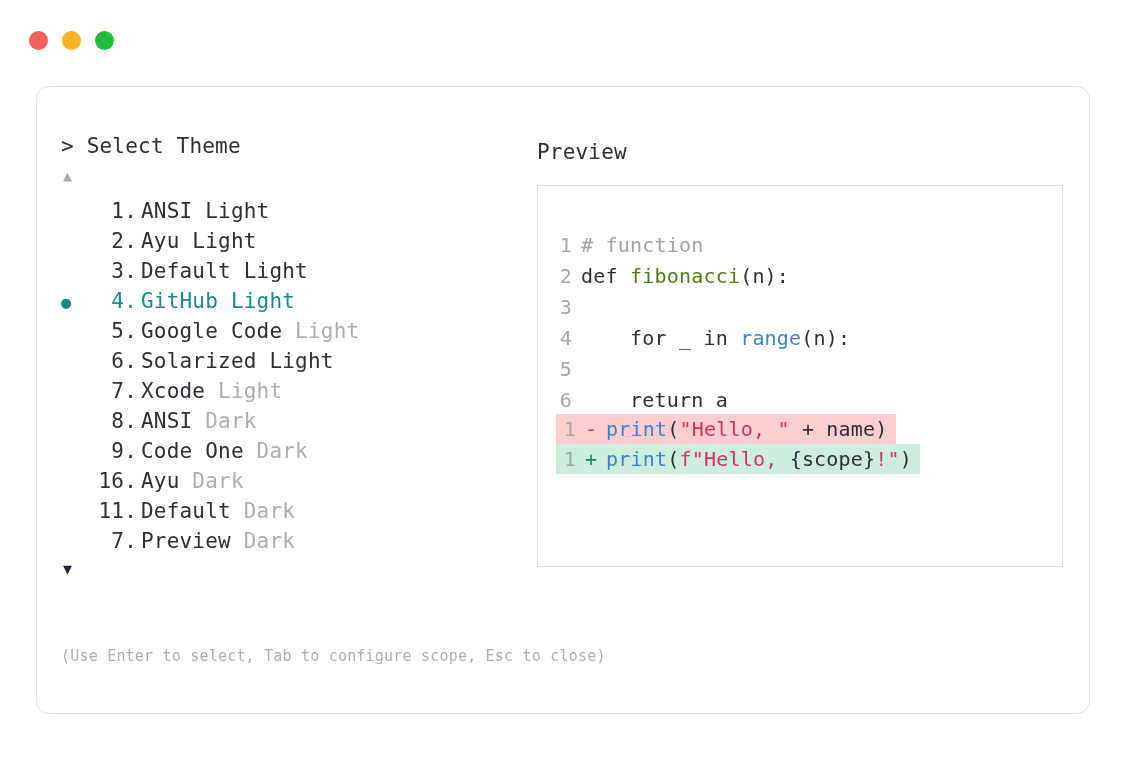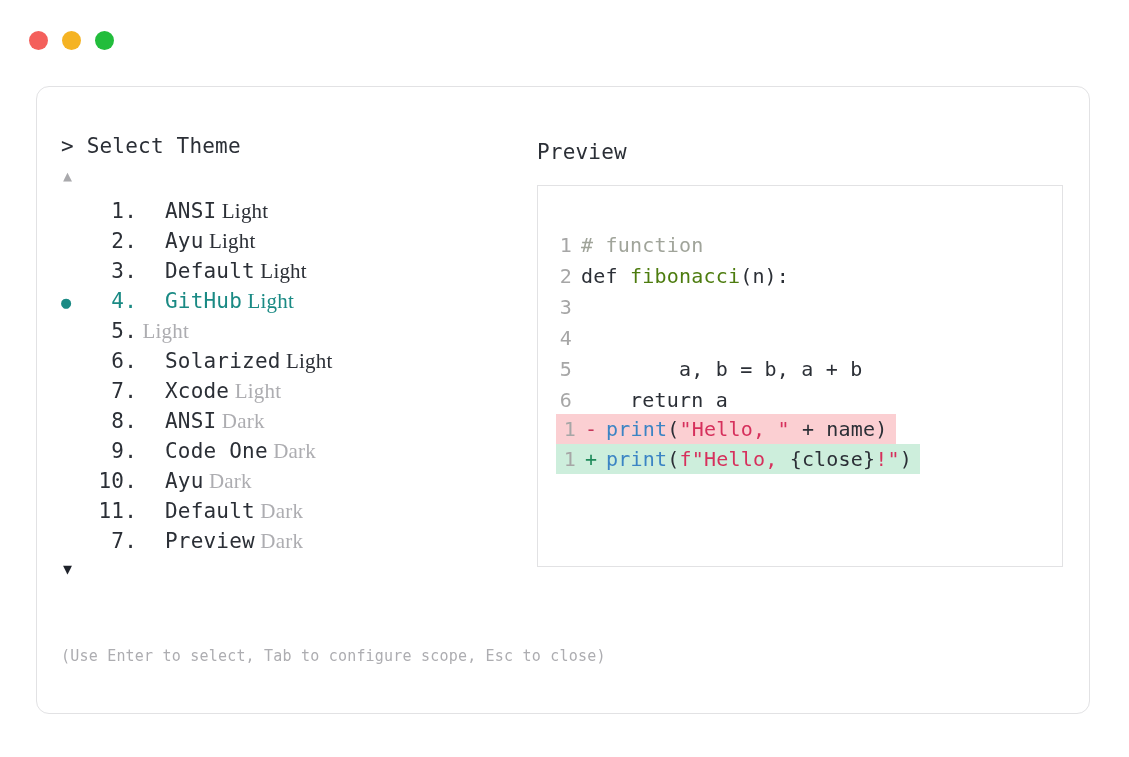--- a/index.html
+++ b/index.html
@@ -99,27 +99,26 @@
   }
 
   .idx-cell {
     width: 46px;
     flex: 0 0 46px;
     text-align: right;
     color: #2b2f36;
   }
 
   .name-cell {
-    margin-left: 28px;
+    margin-left: 4px;
     color: #2b2f36;
   }
 
   .variant-cell {
     color: #2b2f36;
-    font-family: Liberation Serif, serif;
   }
   .variant-cell.muted {
     color: #adadb1;
   }
 
   .theme-row.selected .idx-cell,
   .theme-row.selected .name-cell,
   .theme-row.selected .variant-cell {
     color: #1a8a84;
   }
@@ -249,48 +248,48 @@
     <div class="left-col">
       <div class="prompt-header">&gt; Select Theme</div>
 
       <div class="scroll-arrow up">▲</div>
 
       <div class="theme-list" id="theme-list">
           <div class="theme-row"><span class="bullet-cell"></span><span class="idx-cell">1.</span><span class="name-cell">ANSI</span><span class="variant-cell"> Light</span></div>
           <div class="theme-row"><span class="bullet-cell"></span><span class="idx-cell">2.</span><span class="name-cell">Ayu</span><span class="variant-cell"> Light</span></div>
           <div class="theme-row"><span class="bullet-cell"></span><span class="idx-cell">3.</span><span class="name-cell">Default</span><span class="variant-cell"> Light</span></div>
           <div class="theme-row selected"><span class="bullet-cell">●</span><span class="idx-cell">4.</span><span class="name-cell">GitHub</span><span class="variant-cell"> Light</span></div>
-          <div class="theme-row"><span class="bullet-cell"></span><span class="idx-cell">5.</span><span class="variant-cell muted"> Light</span></div>
+          <div class="theme-row"><span class="bullet-cell"></span><span class="idx-cell">5.</span><span class="name-cell">Google Code</span><span class="variant-cell muted"> Light</span></div>
           <div class="theme-row"><span class="bullet-cell"></span><span class="idx-cell">6.</span><span class="name-cell">Solarized</span><span class="variant-cell"> Light</span></div>
           <div class="theme-row"><span class="bullet-cell"></span><span class="idx-cell">7.</span><span class="name-cell">Xcode</span><span class="variant-cell muted"> Light</span></div>
           <div class="theme-row"><span class="bullet-cell"></span><span class="idx-cell">8.</span><span class="name-cell">ANSI</span><span class="variant-cell muted"> Dark</span></div>
           <div class="theme-row"><span class="bullet-cell"></span><span class="idx-cell">9.</span><span class="name-cell">Code One</span><span class="variant-cell muted"> Dark</span></div>
-          <div class="theme-row"><span class="bullet-cell"></span><span class="idx-cell">10.</span><span class="name-cell">Ayu</span><span class="variant-cell muted"> Dark</span></div>
+          <div class="theme-row"><span class="bullet-cell"></span><span class="idx-cell">16.</span><span class="name-cell">Ayu</span><span class="variant-cell muted"> Dark</span></div>
           <div class="theme-row"><span class="bullet-cell"></span><span class="idx-cell">11.</span><span class="name-cell">Default</span><span class="variant-cell muted"> Dark</span></div>
           <div class="theme-row"><span class="bullet-cell"></span><span class="idx-cell">7.</span><span class="name-cell">Preview</span><span class="variant-cell muted"> Dark</span></div>
         </div>
 
       <div class="scroll-arrow down">▼</div>
     </div>
 
     <div class="right-col">
       <div class="preview-label">Preview</div>
 
       <div class="preview-panel">
         <div class="code-area" id="code-area">
             <div class="code-line"><span class="gutter">1</span><span class="code-text"><span class="tok-comment"># function</span></span></div>
             <div class="code-line"><span class="gutter">2</span><span class="code-text"><span class="tok-plain">def </span><span class="tok-func">fibonacci</span><span class="tok-plain">(n):</span></span></div>
             <div class="code-line"><span class="gutter">3</span></div>
-            <div class="code-line"><span class="gutter">4</span></div>
-            <div class="code-line"><span class="gutter">5</span><span class="code-text"><span class="tok-plain">        a, b = b, a + b</span></span></div>
+            <div class="code-line"><span class="gutter">4</span><span class="code-text"><span class="tok-plain">    for _ in </span><span class="tok-builtin">range</span><span class="tok-plain">(n):</span></span></div>
+            <div class="code-line"><span class="gutter">5</span></div>
             <div class="code-line"><span class="gutter">6</span><span class="code-text"><span class="tok-plain">    return a</span></span></div>
           </div>
         <div class="diff-area" id="diff-area">
             <div class="diff-line removed"><span class="diff-gutter">1</span><span class="diff-marker">-</span><span class="diff-text"><span class="tok-builtin">print</span><span class="tok-plain">(</span><span class="tok-string">"Hello, "</span><span class="tok-plain"> + name)</span></span></div>
-            <div class="diff-line added"><span class="diff-gutter">1</span><span class="diff-marker">+</span><span class="diff-text"><span class="tok-builtin">print</span><span class="tok-plain">(</span><span class="tok-string">f"Hello, </span><span class="tok-plain">{close}</span><span class="tok-string">!"</span><span class="tok-plain">)</span></span></div>
+            <div class="diff-line added"><span class="diff-gutter">1</span><span class="diff-marker">+</span><span class="diff-text"><span class="tok-builtin">print</span><span class="tok-plain">(</span><span class="tok-string">f"Hello, </span><span class="tok-plain">{scope}</span><span class="tok-string">!"</span><span class="tok-plain">)</span></span></div>
           </div>
       </div>
     </div>
 
     <div class="footer-hint">(Use Enter to select, Tab to configure scope, Esc to close)</div>
 
   </div>
 </div>
 
 </body></html>

